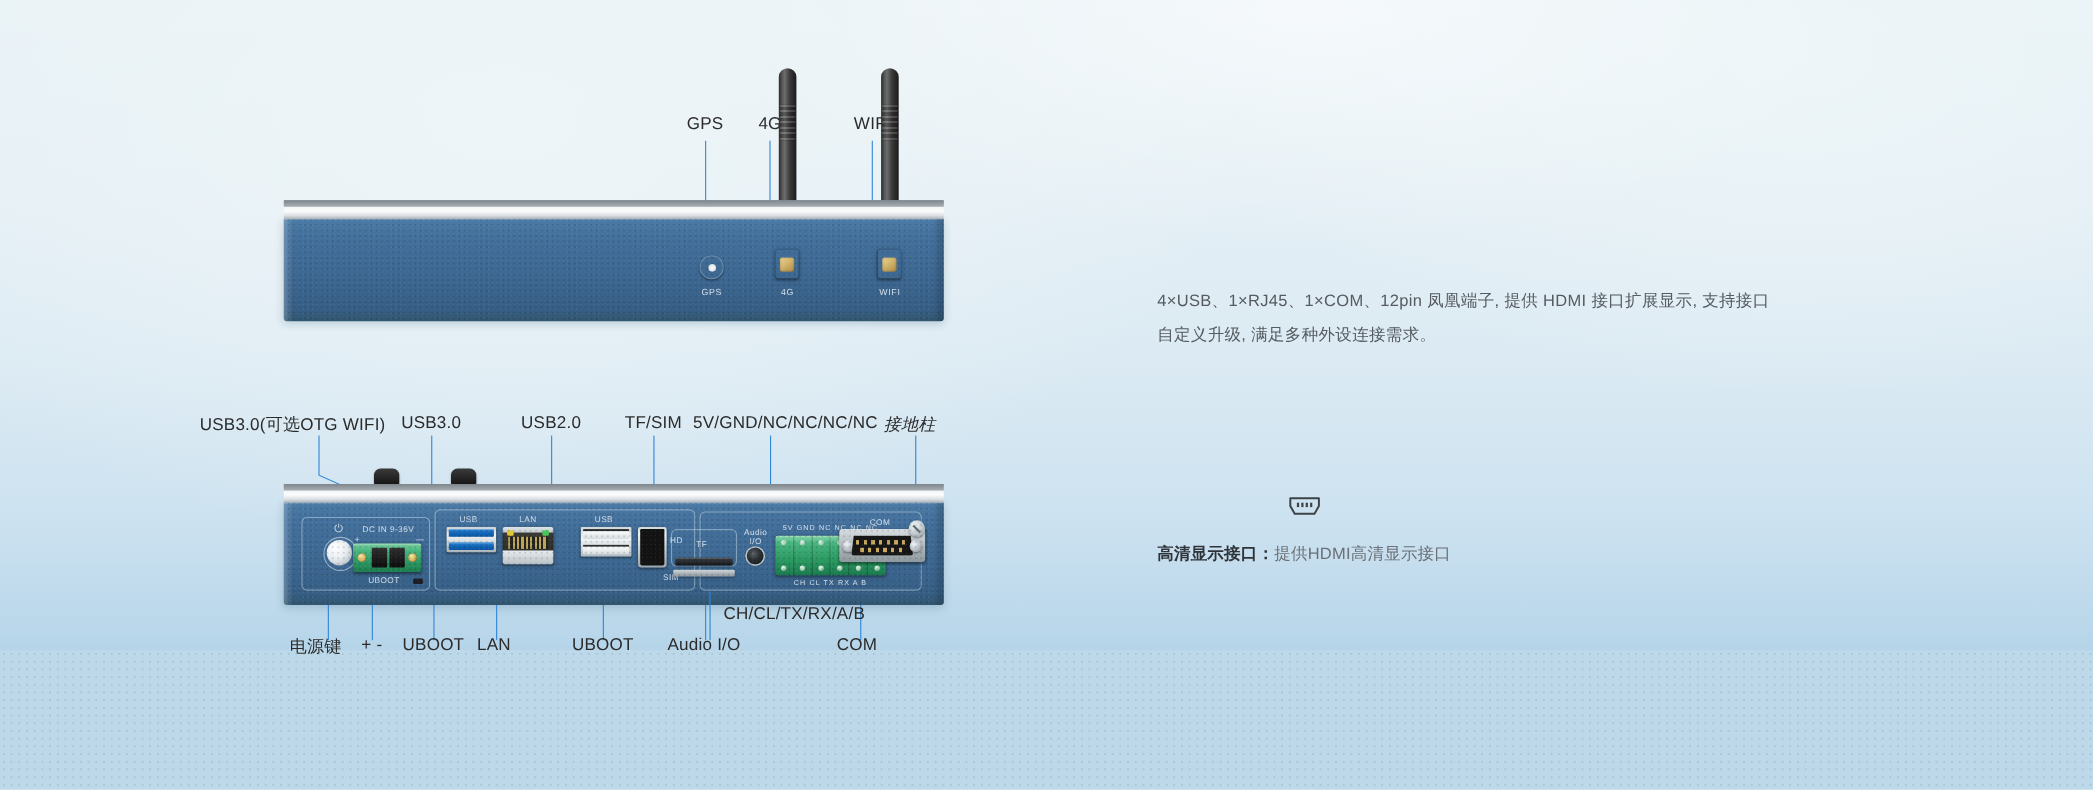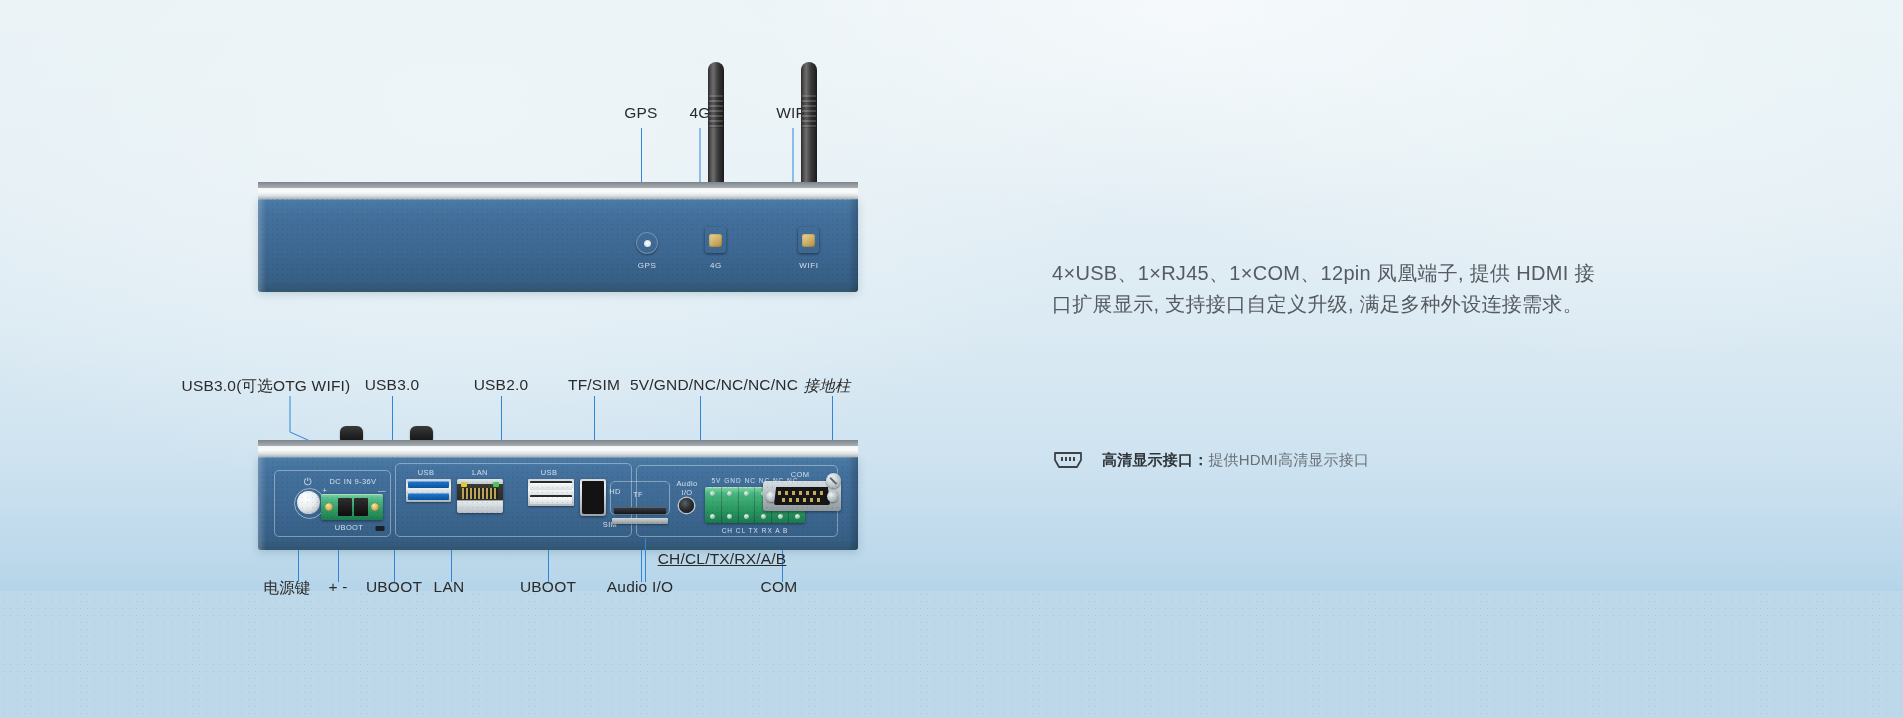--- a/index.html
+++ b/index.html
@@ -173,26 +173,26 @@
     background:radial-gradient(circle at 35% 32%,#eff3f5,#b4bdc2 55%,#7d868b 100%);box-shadow:0 1px 2px rgba(0,0,0,.4);}
   .gnd{position:absolute;width:15px;height:15px;border-radius:50%;
     background:radial-gradient(circle at 36% 32%,#f2f5f7,#c3ccd1 50%,#8a9399 100%);
     box-shadow:0 1px 2px rgba(0,0,0,.45);}
   .gnd:after{content:"";position:absolute;left:50%;top:50%;width:9px;height:1.6px;margin:-.8px 0 0 -4.5px;
     background:#60696e;transform:rotate(45deg);}
 
   
   #right{position:absolute;left:1052px;top:222px;width:560px;}
   #rt-title{font-size:38px;font-weight:bold;color:#3b3b3b;letter-spacing:1px;line-height:1.1;margin:0;}
-  #rt-desc{margin:36px 0 0 0;font-size:20px;color:#555b60;line-height:31px;letter-spacing:.3px;}
+  #rt-desc{margin:36px 0 0 0;font-size:15px;color:#555b60;line-height:31px;letter-spacing:.3px;}
   .feat{position:absolute;display:flex;align-items:center;gap:18px;}
   .feat .ic{width:32px;height:32px;flex:0 0 32px;display:flex;align-items:center;justify-content:center;color:#3d4347;}
   .feat .tx{font-size:15px;color:#6a7075;letter-spacing:.2px;}
   .feat .tx b{color:#2f3438;font-weight:bold;}
-  #feat1{left:1052px;top:444px;}
+  #feat1{left:1052px;top:444px;flex-direction:column;}
   #feat2{left:1052px;top:489px;}
 </style>
 </head>
 <body>
 
 <div id="stage">
   <div class="bg-main"></div>
   <div class="bg-sheen"></div>
   <div class="bg-bottom"></div>
 
@@ -332,21 +332,21 @@
   <div class="lead v" style="left:641px;top:550px;height:32px;"></div>
   <div class="lead v" style="left:645px;top:538px;height:44px;"></div>
   <div class="lead v" style="left:782px;top:550px;height:32px;"></div>
 
   <div class="cl c" style="left:287px;top:578px;">电源键</div>
   <div class="cl c" style="left:338px;top:578px;">+ -</div>
   <div class="cl c" style="left:394px;top:578px;">UBOOT</div>
   <div class="cl c" style="left:449px;top:578px;">LAN</div>
   <div class="cl c" style="left:548px;top:578px;">UBOOT</div>
   <div class="cl c" style="left:640px;top:578px;">Audio I/O</div>
-  <div class="cl c" style="left:722px;top:550px;text-decoration:underline;">CH/CL/TX/RX/A/B</div>
+  <div class="cl c" style="left:722px;top:550px;">CH/CL/TX/RX/A/B</div>
   <div class="cl c" style="left:779px;top:578px;">COM</div>
 
   <div id="right">
     <p id="rt-desc">4×USB、1×RJ45、1×COM、12pin 凤凰端子, 提供 HDMI 接口扩展显示, 支持接口自定义升级, 满足多种外设连接需求。</p>
   </div>
 
   <div class="feat" id="feat1">
     <span class="ic">
       <svg width="30" height="18" viewBox="0 0 30 18">
         <path d="M2,2 H28 V9 L24,16 H6 L2,9 Z" fill="none" stroke="#3d4347" stroke-width="1.8" stroke-linejoin="round"></path>

